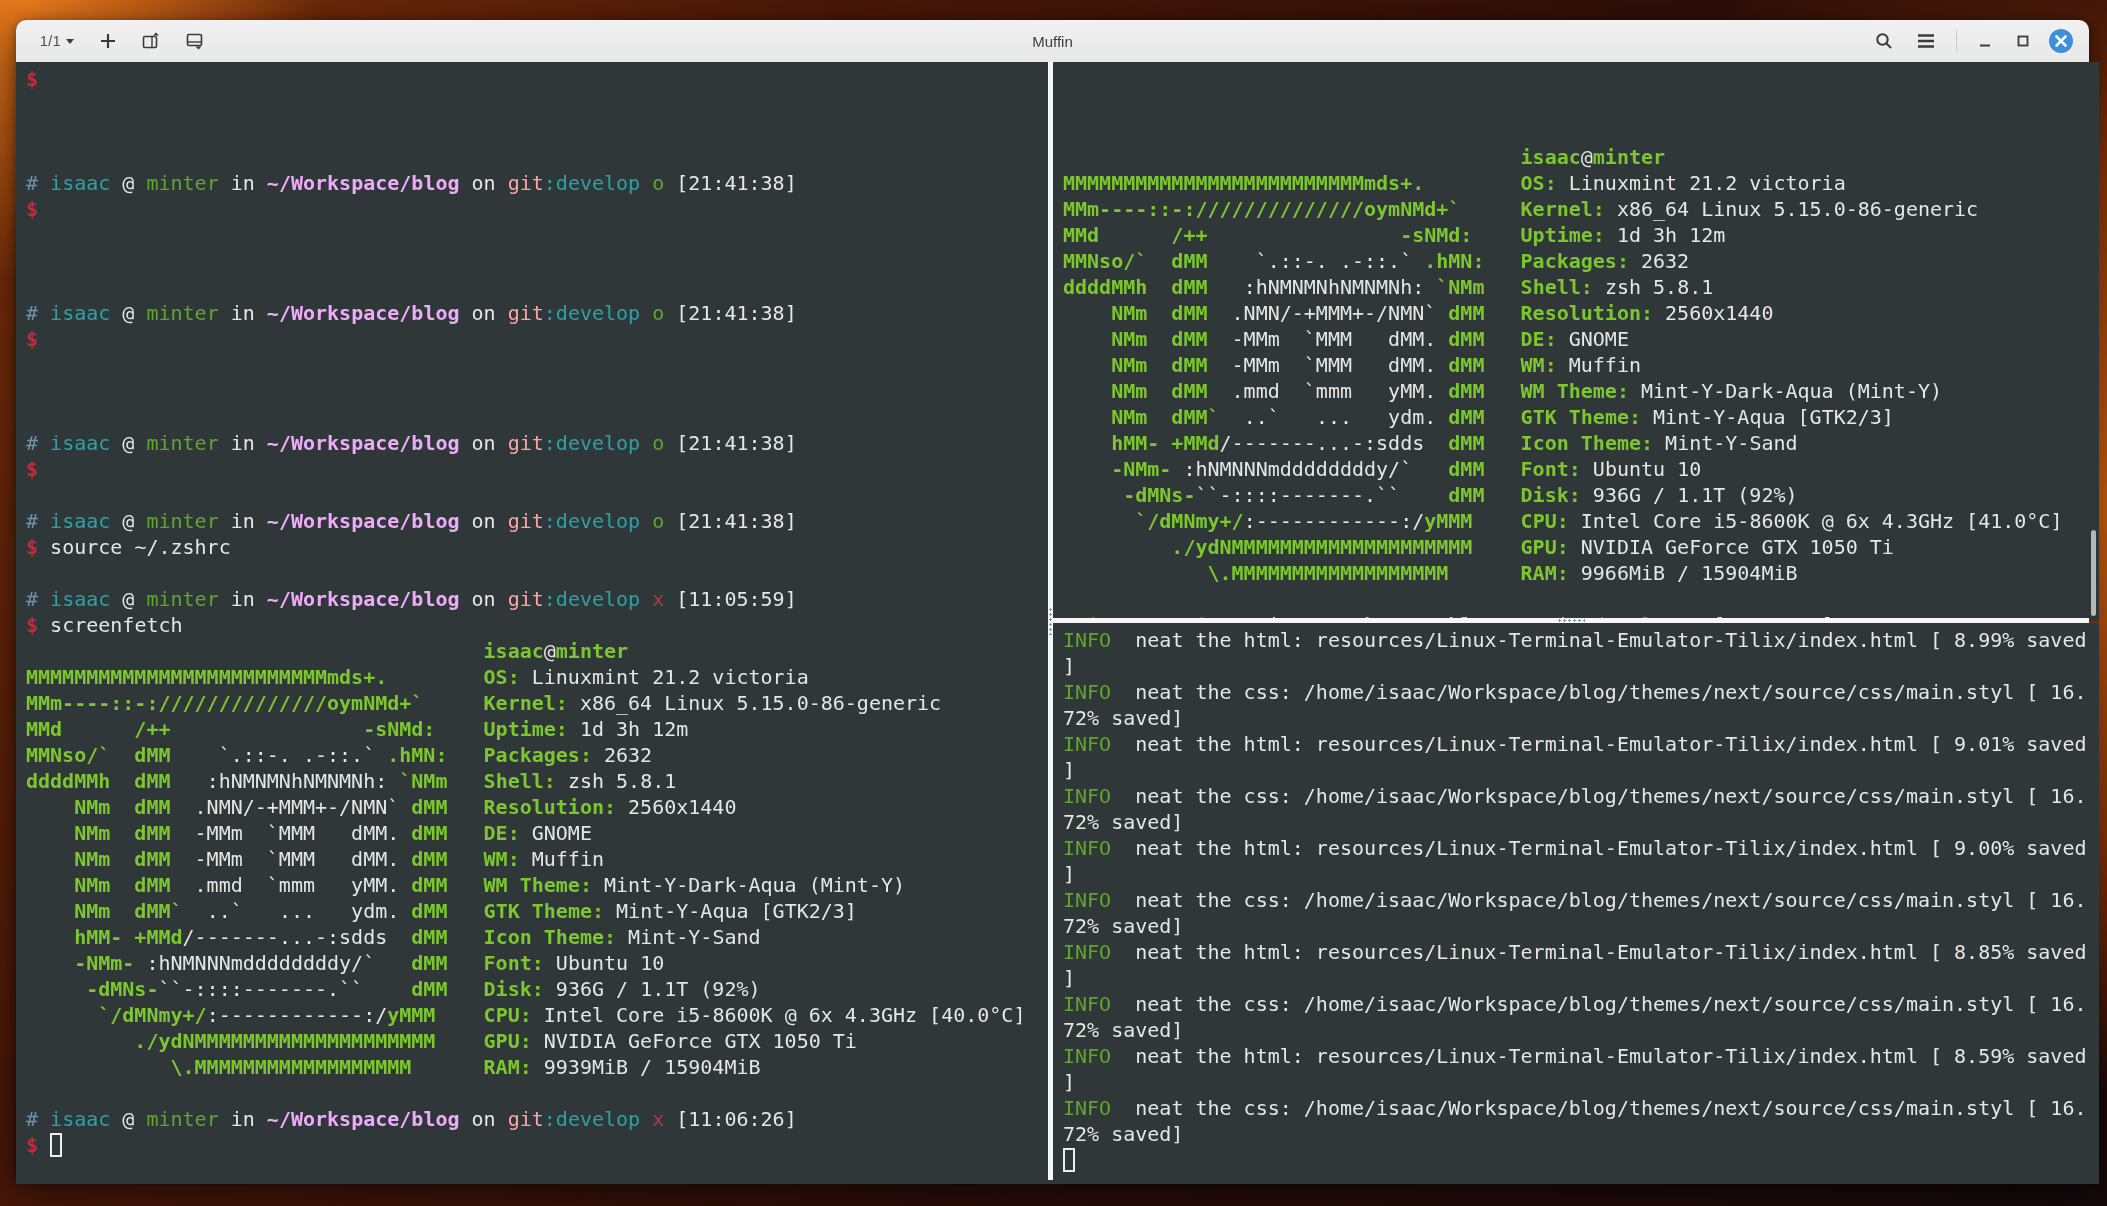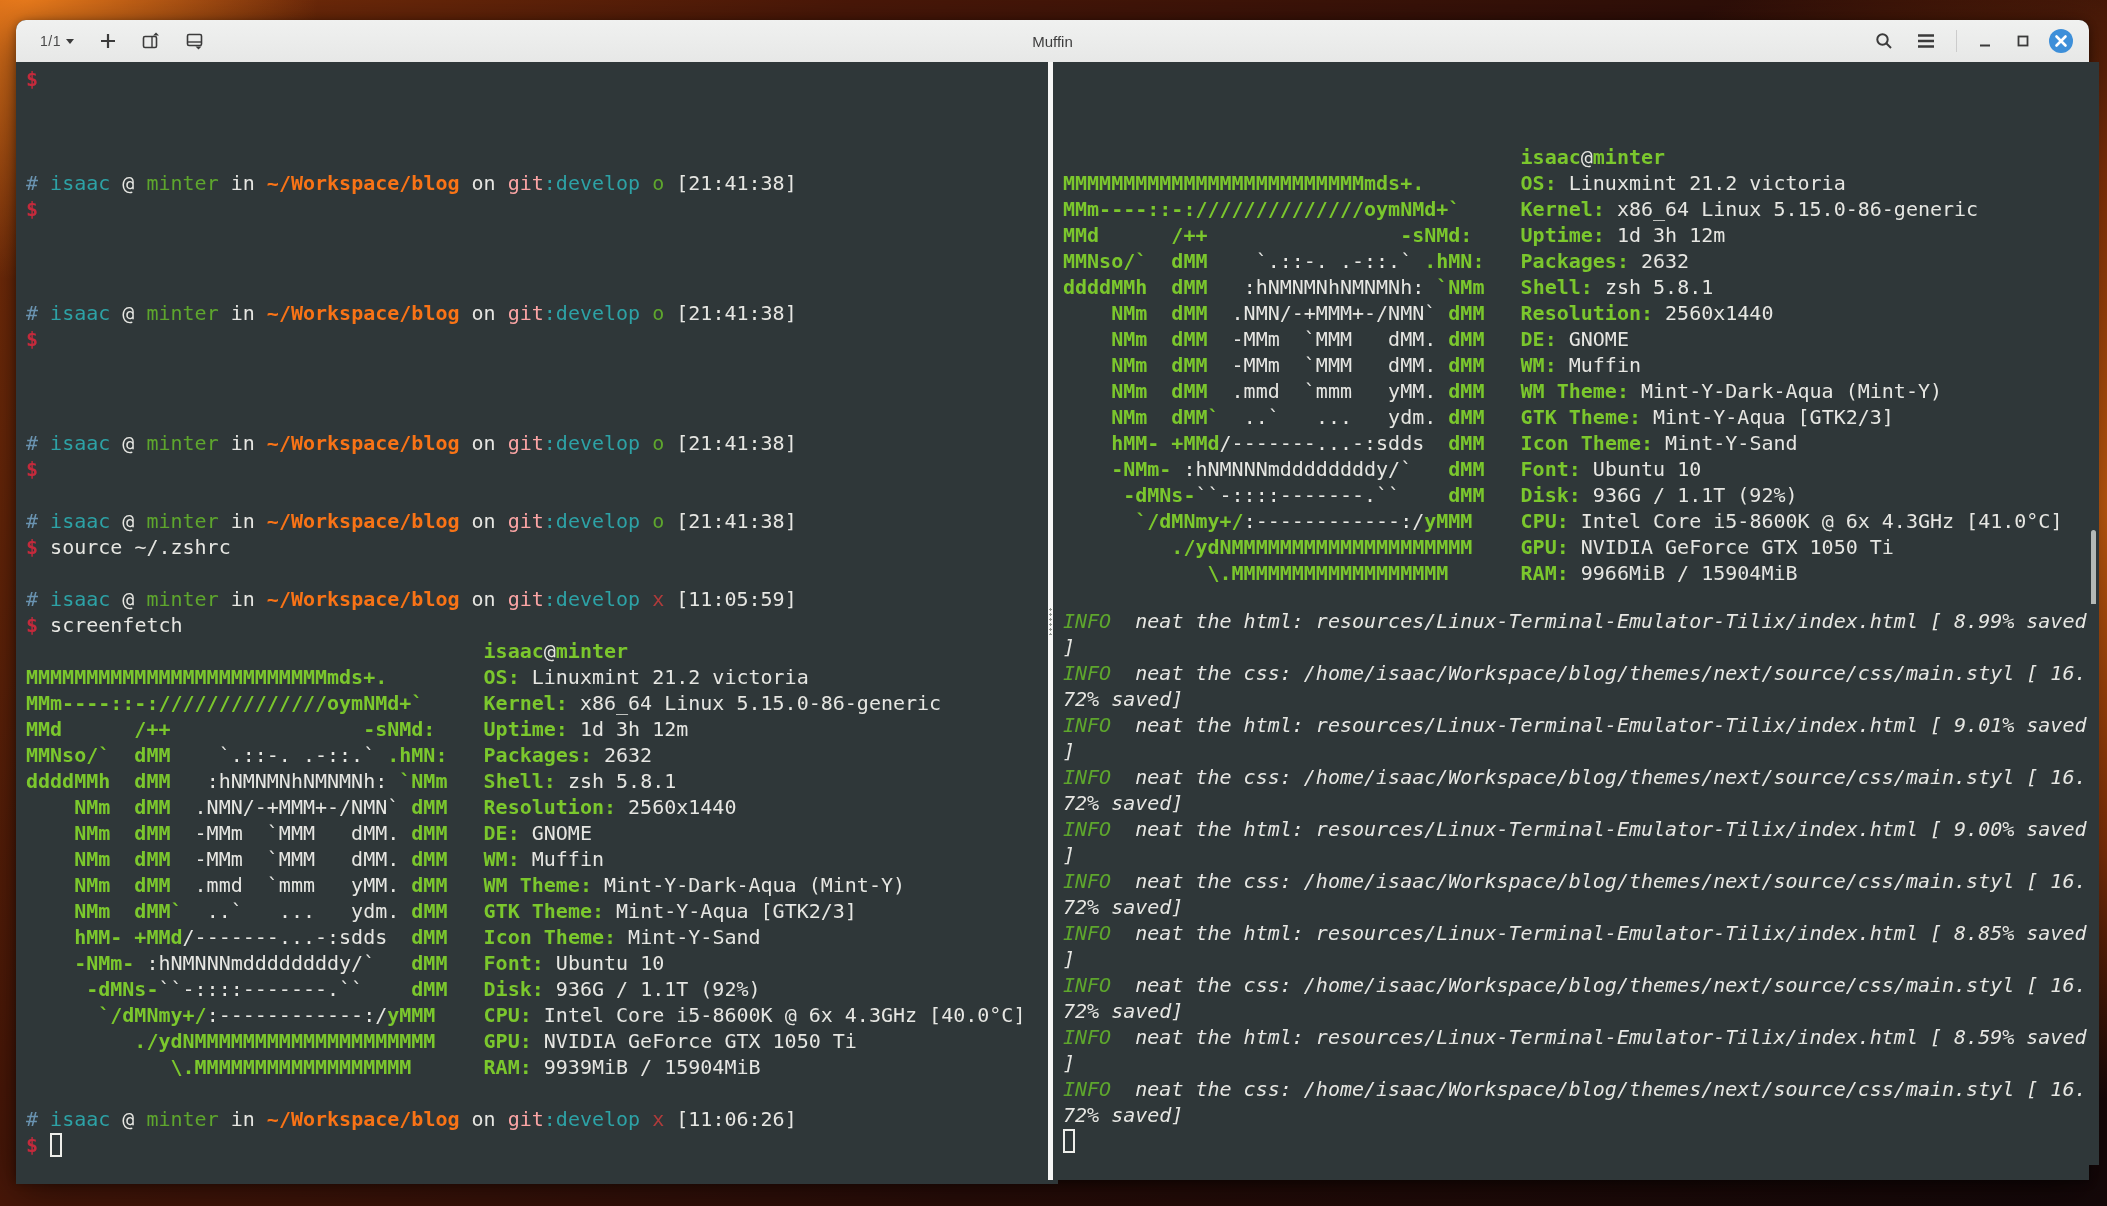--- a/index.html
+++ b/index.html
@@ -44,21 +44,21 @@
   .pane{
     position:absolute;background:#2f3739;overflow:hidden;
     font-family:"DejaVu Sans Mono", monospace;
     font-size:20px;line-height:26px;white-space:pre;
     color:#e6e6e2;padding:4px 0 0 10px;
   }
   .pane-left{left:0;top:0;width:1032px;height:1118px;}
   .vdivider{position:absolute;left:1032px;top:0;width:5px;height:1118px;background:#f6f6f5;}
   .pane-tr{left:1037px;top:0;width:1036px;height:556px;}
   .hdivider{position:absolute;left:1037px;top:556px;width:1036px;height:5px;background:#f6f6f5;}
-  .pane-br{left:1037px;top:542px;width:1036px;height:557px;font-style:italic;}
+  .pane-br{left:1037px;top:561px;width:1036px;height:557px;}
   .grip-v{
     position:absolute;left:1px;top:50%;transform:translateY(-50%);
     width:3px;height:28px;
     background-image:radial-gradient(circle,#90958f 1.1px,transparent 1.3px);
     background-size:3px 5px;
   }
   .grip-h{
     position:absolute;top:1px;left:50%;transform:translateX(-50%);
     height:3px;width:28px;
     background-image:radial-gradient(circle,#90958f 1.1px,transparent 1.3px);
@@ -68,21 +68,21 @@
     position:absolute;right:3px;bottom:6px;width:5px;height:86px;
     border-radius:3px;background:rgba(214,218,214,.8);
   }
   
   .c-w{color:#e6e6e2;}
   .c-g{color:#7bc72d;}
   .c-gn{color:#5ea62d;}
   .c-tl{color:#2da2a6;}
   .c-bl{color:#fca5a5;}
   .c-hash{color:#6a93b0;}
-  .c-y{color:#f97316;}
+  .c-y{color:#f0abfc;}
   .c-r{color:#c42a3c;}
   .c-x{color:#b03b3b;}
   .b{font-weight:bold;}
   .cur-hollow{box-shadow:inset 0 0 0 2px #eeeeea;}
   .trow{min-height:26px;}
 </style>
 </head>
 <body>
 
 <div class="window">

